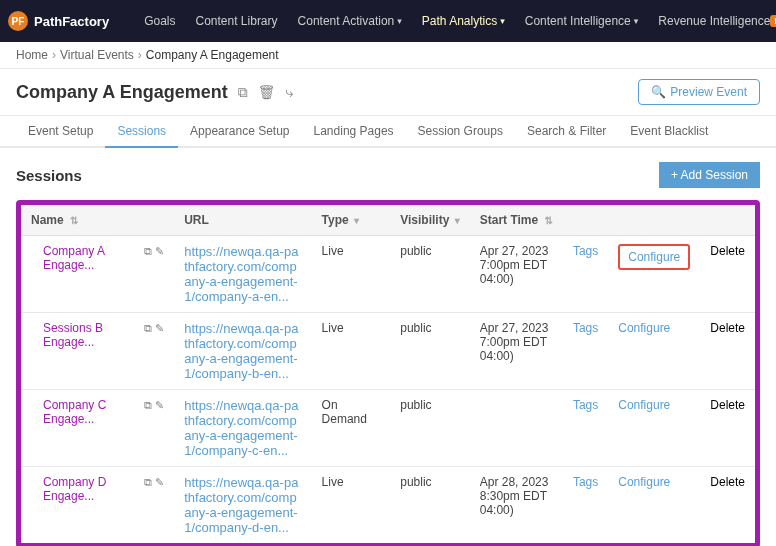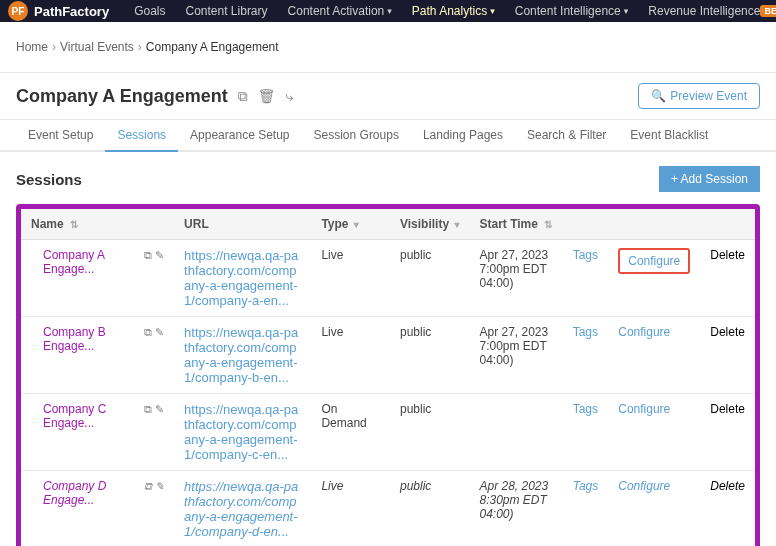--- a/index.html
+++ b/index.html
@@ -1,29 +1,29 @@
 <!DOCTYPE html>
 <html><head>
   <meta charset="utf-8">
   <style>
     * { box-sizing: border-box; margin: 0; padding: 0; }
     body { font-family: -apple-system, BlinkMacSystemFont, 'Segoe UI', Arial, sans-serif; font-size: 13px; background: #fff; color: #333; width: 776px; height: 546px; overflow: hidden; }
 
     
-    .top-nav { background: #1a1a2e; height: 22px; display: flex; align-items: center; padding: 0 8px; gap: 3px; }
+    .top-nav { background: #1a1a2e; height: 42px; display: flex; align-items: center; padding: 0 8px; gap: 13px; }
     .logo-area { display: flex; align-items: center; gap: 6px; margin-right: 12px; }
     .logo-text { color: #fff; font-size: 13px; font-weight: 600; }
     .nav-items { display: flex; align-items: center; height: 100%; }
     .nav-item { color: #ccc; font-size: 12px; padding: 0 10px; height: 100%; display: flex; align-items: center; cursor: pointer; white-space: nowrap; }
     .nav-item.active { color: #fef9c3; }
     .nav-item .arrow { font-size: 9px; margin-left: 3px; }
     .beta-badge { background: #e67e22; color: #fff; font-size: 9px; font-weight: bold; padding: 1px 4px; border-radius: 3px; }
 
     
-    .breadcrumb { padding: 18px 16px; font-size: 12px; color: #666; display: flex; align-items: flex-end; gap: 4px; border-bottom: 1px solid #e8e8e8; }
+    .breadcrumb { padding: 6px 16px; font-size: 12px; color: #666; display: flex; align-items: flex-end; gap: 4px; border-bottom: 1px solid #e8e8e8; }
     .breadcrumb a { color: #666; text-decoration: none; }
     .breadcrumb .sep { color: #999; }
     .breadcrumb .current { color: #333; font-weight: 500; }
 
     
     .page-header { padding: 10px 16px; display: flex; align-items: center; justify-content: space-between; border-bottom: 1px solid #e8e8e8; }
     .page-title-area { display: flex; align-items: center; gap: 8px; }
     .page-title { font-size: 18px; font-weight: 600; color: #333; }
     .title-icons { display: flex; gap: 6px; }
     .title-icon { color: #888; font-size: 14px; cursor: pointer; padding: 2px; }
@@ -41,21 +41,21 @@
     .add-btn { background: #5a9fd4; color: #fff; border: none; padding: 6px 12px; border-radius: 0; font-size: 12px; cursor: pointer; display: flex; align-items: center; gap: 4px; }
 
     
     .table-container { border: 5px solid #a21caf; border-radius: 4px; overflow: hidden; }
     table { width: 100%; border-collapse: collapse; }
     thead { background: #f5f5f5; }
     th { padding: 8px 10px; font-size: 12px; font-weight: 600; color: #555; text-align: left; border-bottom: 1px solid #e0e0e0; white-space: nowrap; }
     th .sort-icon { color: #aaa; font-size: 10px; margin-left: 3px; }
     th .filter-icon { color: #aaa; font-size: 10px; margin-left: 2px; }
     td { padding: 8px 10px; font-size: 12px; color: #444; border-bottom: 1px solid #e8e8e8; vertical-align: top; }
-    tr:last-child td { border-bottom: none; font-style: italic; }
+    tr:last-child td { border-bottom: none; }
 
     .url-cell { font-size: 13px; color: #5a9fd4; word-break: break-all; max-width: 180px; }
     .name-cell { display: flex; align-items: flex-start; gap: 4px; }
     .name-text { color: #a21caf; margin-left: 12px; }
     .name-icons { display: flex; gap: 3px; margin-top: 1px; }
     .name-icon { color: #888; font-size: 11px; cursor: pointer; }
 
     .action-link { color: #5a9fd4; text-decoration: none; cursor: pointer; font-size: 12px; }
     .delete-link { color: #000000; text-decoration: none; cursor: pointer; font-size: 12px; }
     .configure-highlighted { color: #5a9fd4; font-size: 12px; cursor: pointer; padding: 4px 8px; border: 2px solid #e74c3c; border-radius: 3px; display: inline-block; }
@@ -112,22 +112,22 @@
   <button class="preview-btn">
     <span>🔍</span>
     <span>Preview Event</span>
   </button>
 </div>
 
 <div class="tabs">
   <div class="tab">Event Setup</div>
   <div class="tab active">Sessions</div>
   <div class="tab">Appearance Setup</div>
+  <div class="tab">Landing Pages</div>
   <div class="tab">Session Groups</div>
-  <div class="tab">Landing Pages</div>
   <div class="tab">Search &amp; Filter</div>
   <div class="tab">Event Blacklist</div>
 
 </div>
 
 <div class="content">
   <div class="section-header">
     <span class="section-title">Sessions</span>
     <button class="add-btn">+ Add Session</button>
   </div>
@@ -163,21 +163,21 @@
           <td>public</td>
           <td>Apr 27, 2023<br>7:00pm EDT<br>04:00)</td>
           <td><a class="action-link">Tags</a></td>
           <td><span class="configure-highlighted">Configure</span></td>
           <td><a class="delete-link">Delete</a></td>
         </tr>
 
         <tr>
           <td>
             <div class="name-cell">
-              <span class="name-text">Company B Engage...</span>
+              <span class="name-text">Sessions B Engage...</span>
               <div class="name-icons">
                 <span class="name-icon">⧉</span>
                 <span class="name-icon">✎</span>
               </div>
             </div>
           </td>
           <td class="url-cell">https://newqa.qa-pathfactory.com/company-a-engagement-1/company-b-en...</td>
           <td>Live</td>
           <td>public</td>
           <td>Apr 27, 2023<br>7:00pm EDT<br>04:00)</td>

